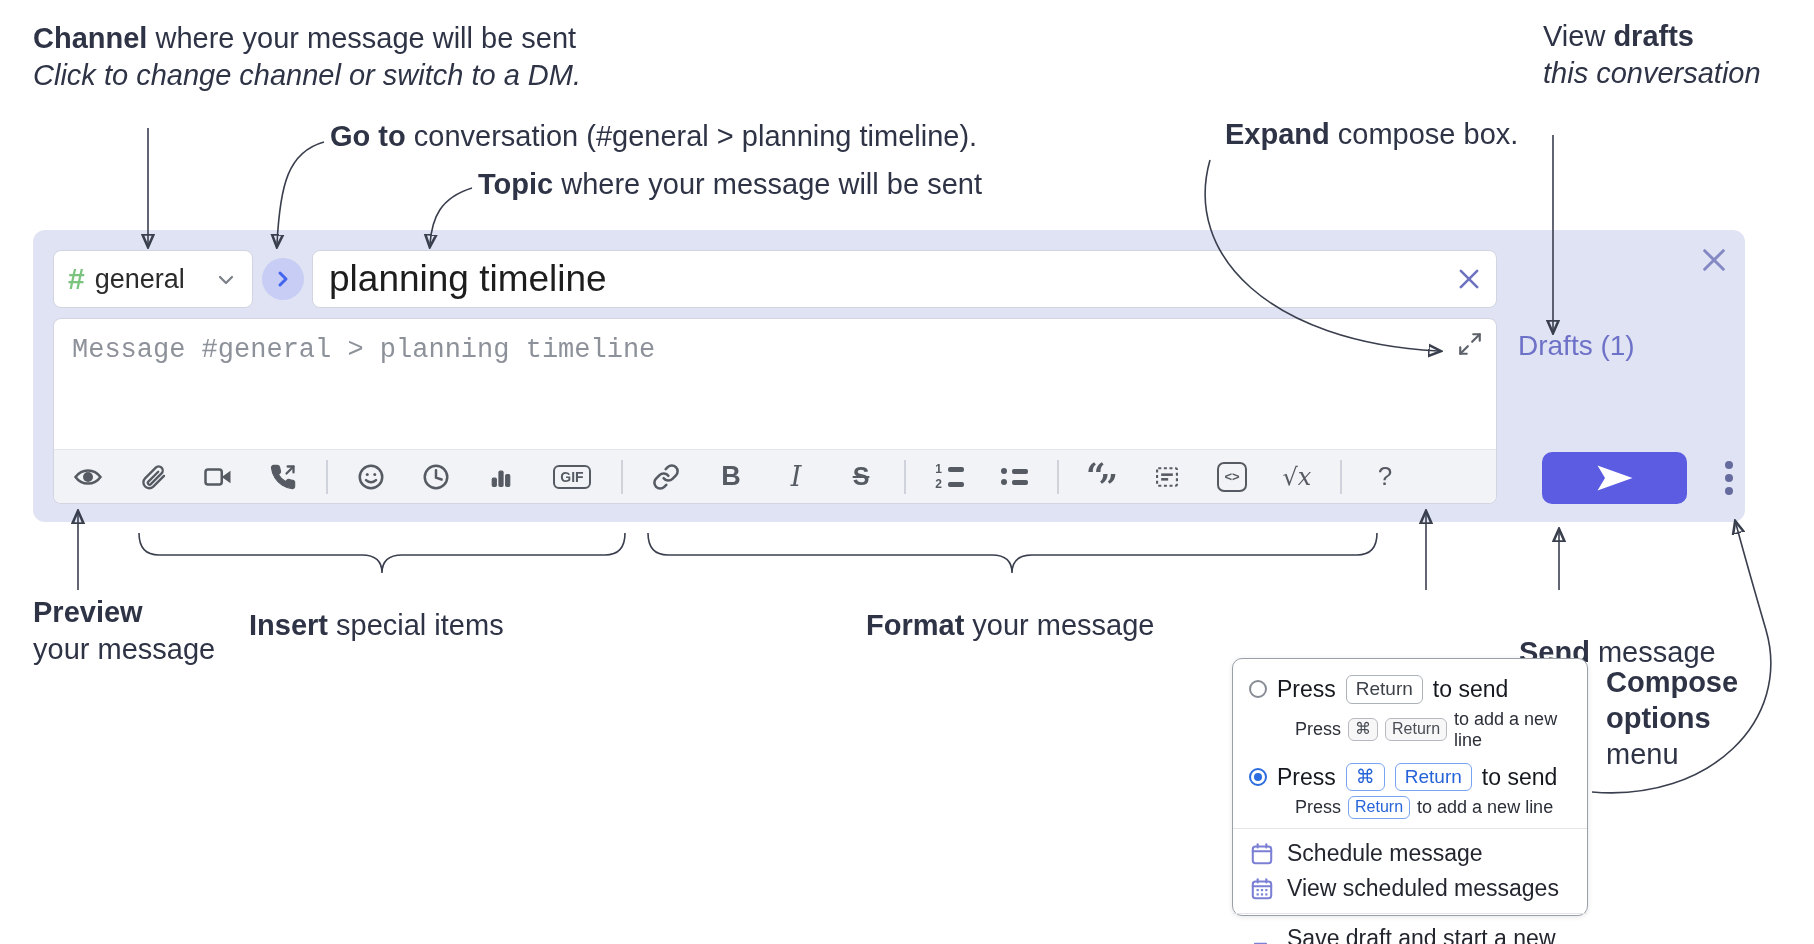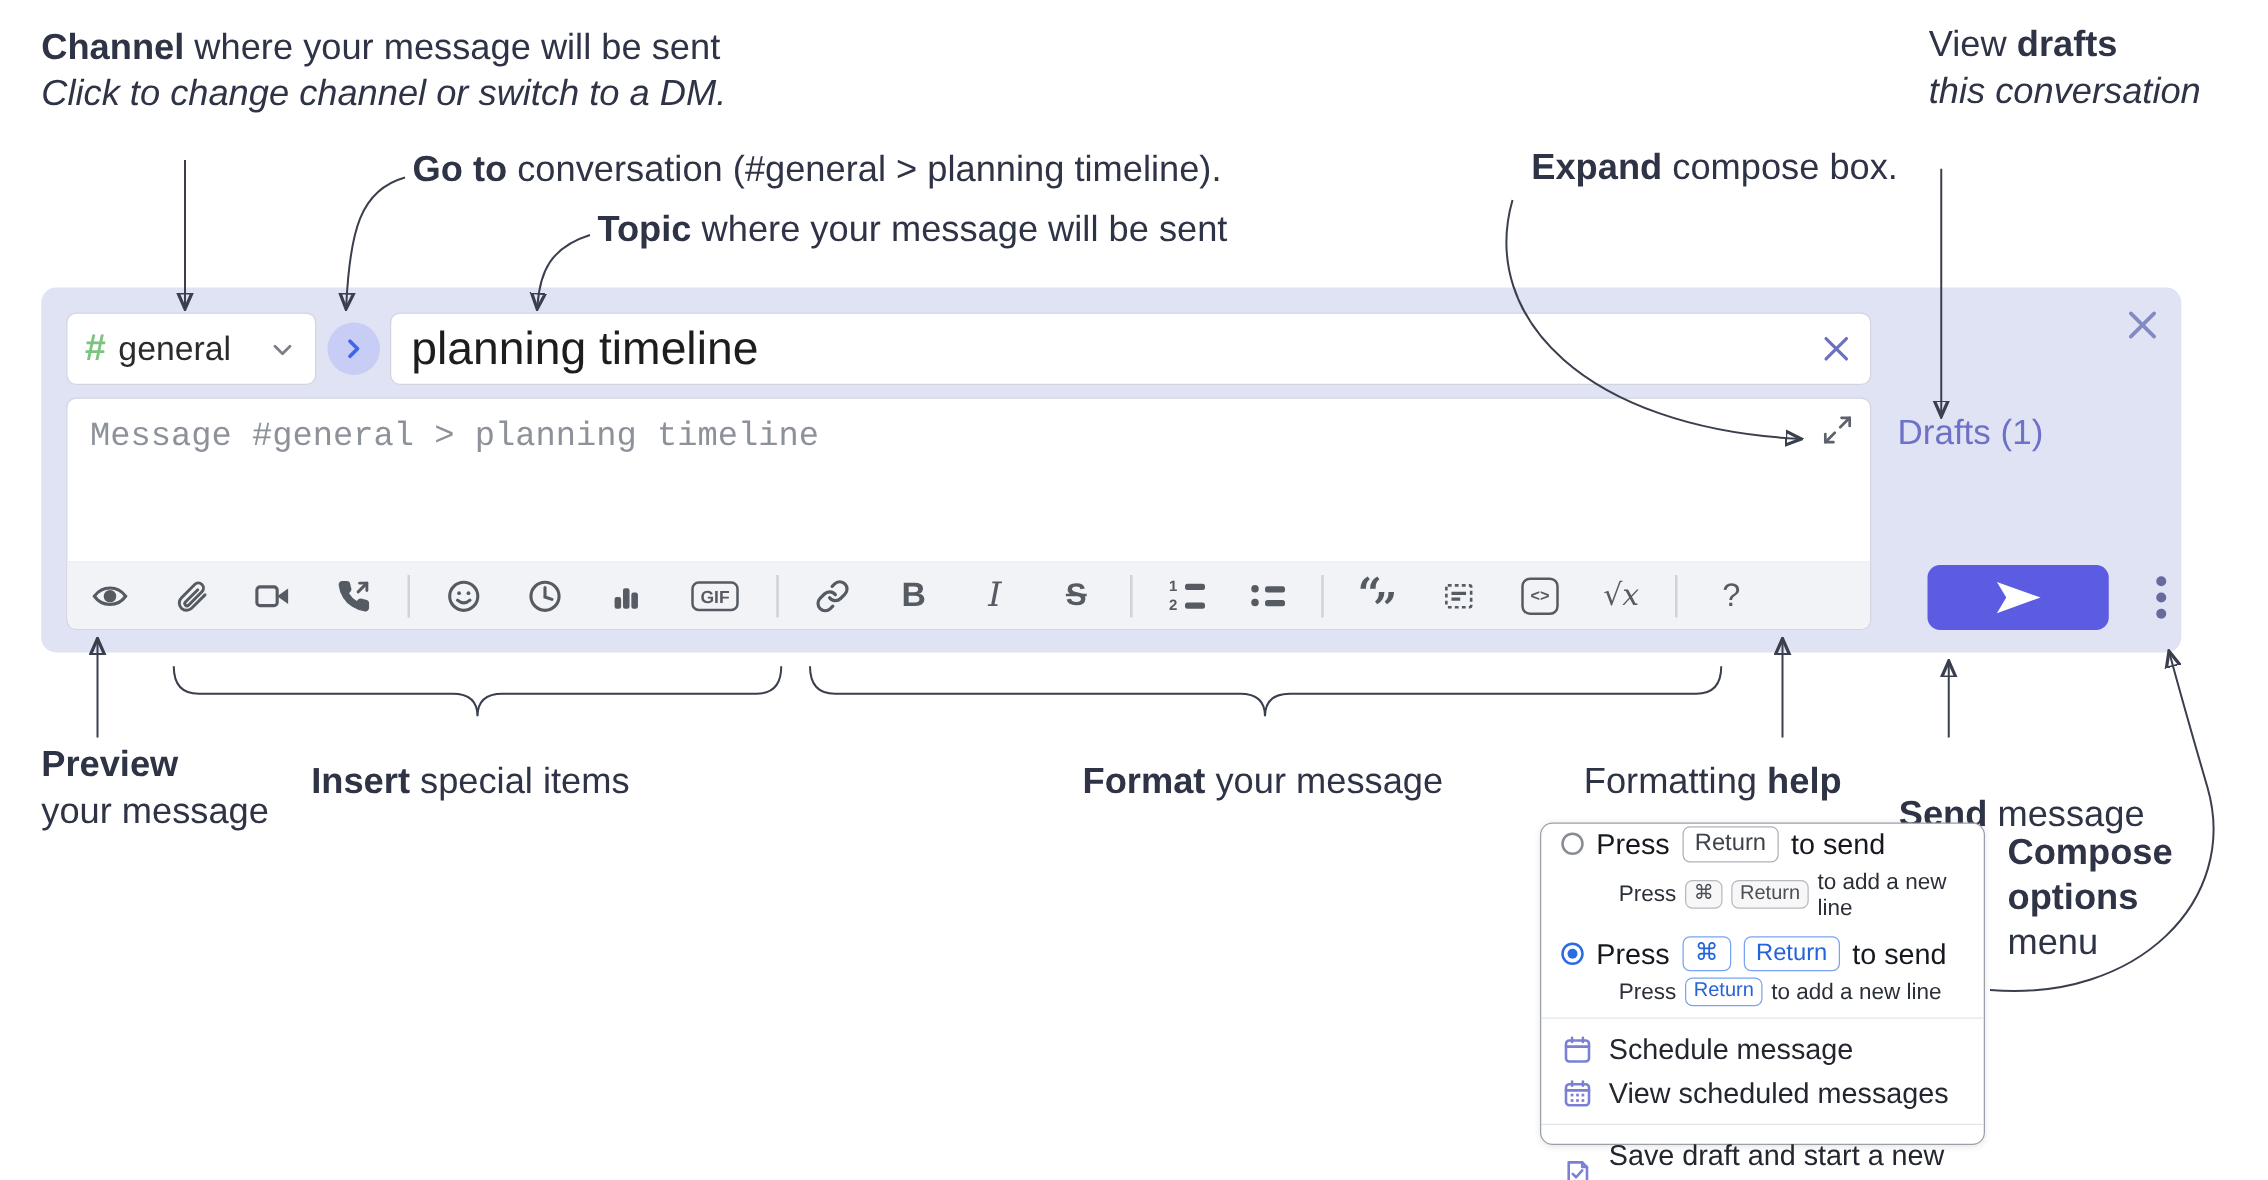--- a/index.html
+++ b/index.html
@@ -64,21 +64,21 @@
 
   #panel-close { position:absolute; left:1664px; top:14px; width:34px; height:34px; border:none; background:transparent; cursor:pointer; }
   #drafts-link { position:absolute; left:1485px; top:100px; font-size:28px; color:#6d72c8; text-decoration:none; cursor:pointer; }
   #send-button { position:absolute; left:1509px; top:222px; width:145px; height:52px; background:#5b5ce2; border:none; border-radius:10px;
                  display:flex; align-items:center; justify-content:center; cursor:pointer; }
   #vdots-button { position:absolute; left:1676px; top:222px; width:40px; height:52px; border:none; background:transparent;
                   display:flex; align-items:center; justify-content:center; cursor:pointer; }
 
   
   #popup { position:absolute; left:1232px; top:658px; width:356px; height:258px; background:#fff;
-           border:1.5px solid #9aa0a8; border-radius:10px; z-index:5; box-shadow:0 1px 5px rgba(40,40,60,.12); padding-top:0; }
+           border:1.5px solid #9aa0a8; border-radius:10px; z-index:5; box-shadow:0 1px 5px rgba(40,40,60,.12); padding-top:14px; }
   .opt { display:flex; align-items:center; gap:10px; padding:2px 16px; font-size:23px; color:#15181e; cursor:pointer; }
   .sub { display:flex; align-items:center; gap:7px; padding:3px 16px 2px 62px; font-size:18px; color:#2b2f38; }
   .radio { width:18px; height:18px; border:2px solid #878c95; border-radius:50%; flex:0 0 auto; position:relative; }
   .radio.selected { border-color:#2b6ce0; }
   .radio.selected::after { content:""; position:absolute; left:3px; top:3px; width:8px; height:8px; border-radius:50%; background:#2b6ce0; }
   .key { border:1.5px solid #adb1b8; border-radius:6px; padding:1px 9px; font-size:19px; color:#3e434b; background:#fff; line-height:1.3; }
   .key.small { font-size:16px; padding:0 6px; border-color:#b6b9bf; color:#4a4e55; background:#f7f7f8; }
   .key.blue { border-color:#79a4f2; color:#2563d9; background:#fff; }
   .pdiv { height:1px; background:#e3e5e9; margin:7px 0; }
   .pitem { display:flex; align-items:center; gap:12px; padding:4px 16px; font-size:23px; color:#23262e; cursor:pointer; }
@@ -117,23 +117,20 @@
   </div>
 
   <div class="ann" style="left:249px; top:607px;">
     <b>Insert</b><span> special items</span>
   </div>
 
   <div class="ann" style="left:866px; top:607px;">
     <b>Format</b><span> your message</span>
   </div>
 
-  <div class="ann" style="left:1267px; top:607px;">
-    <span>Formatting </span><b>help</b>
-  </div>
 
   <div class="ann" style="left:1519px; top:634px;">
     <b>Send</b><span> message</span>
   </div>
 
   <div class="ann" style="left:1606px; top:664px; line-height:36px;">
     <div><b>Compose</b></div>
     <div><b>options</b></div>
     <div>menu</div>
   </div>

